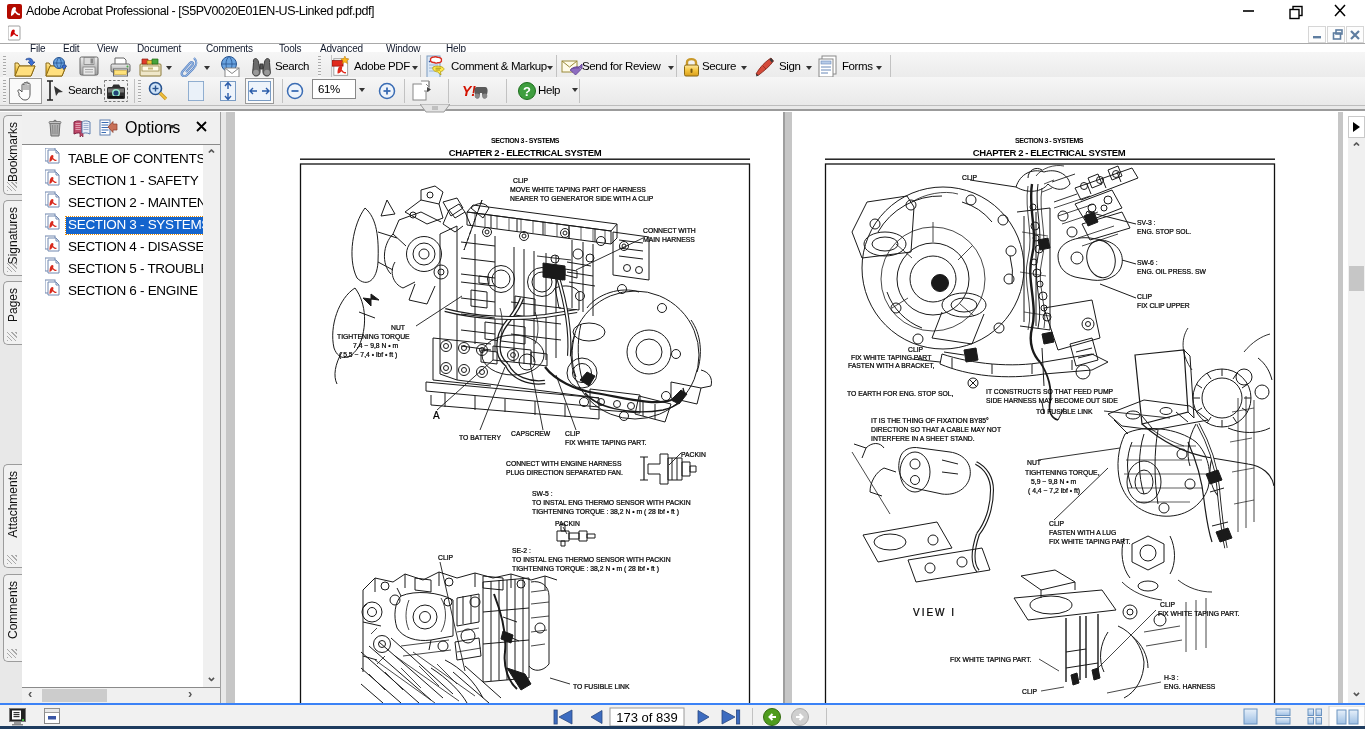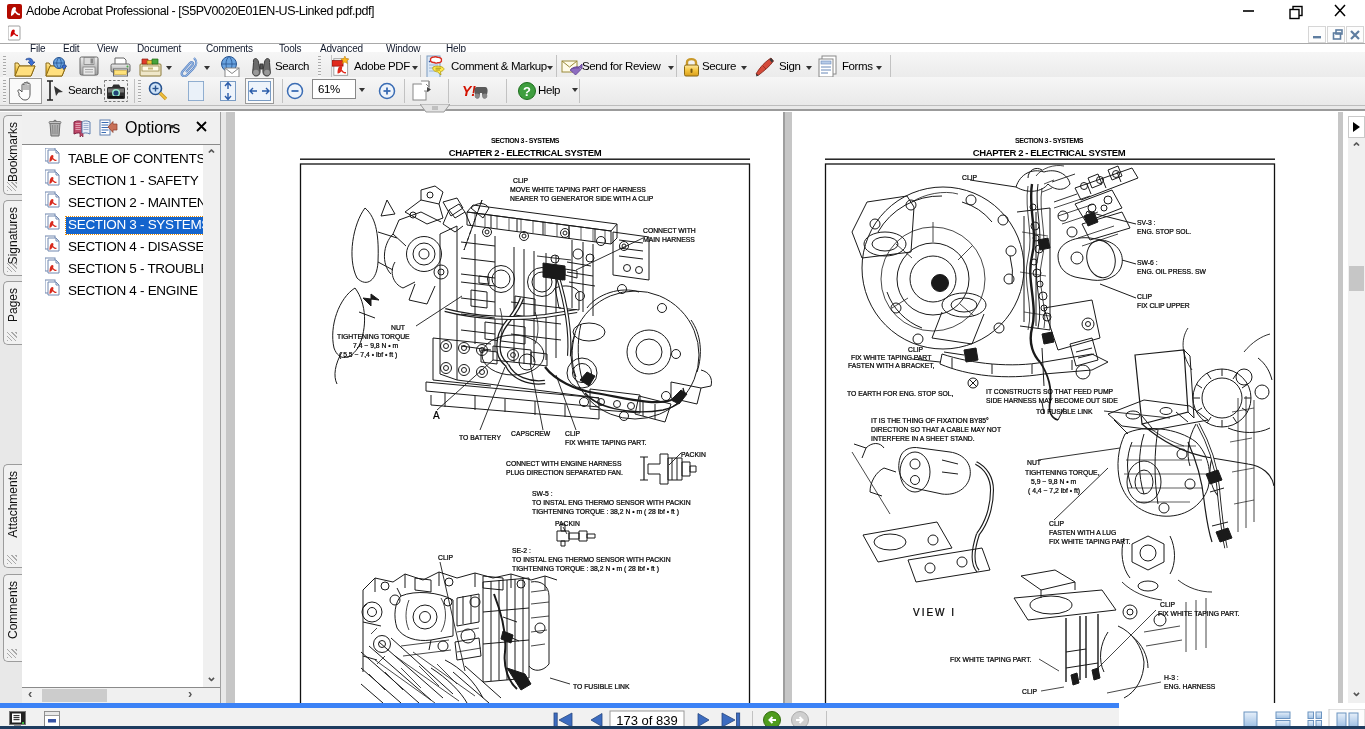--- a/index.html
+++ b/index.html
@@ -34,21 +34,21 @@
 .bk.sel { background:#1464cd; color:#fff; outline:1px dotted #e88a00; padding:0 2px; }
 #pvscroll { position:absolute; left:181px; top:32px; width:17px; height:544px; background:#f0f0f0; border-top:1px solid #8a8a8a; border-bottom:1px solid #8a8a8a;}
 #phscroll { position:absolute; left:0px; top:576px; width:181px; height:15px; background:#f0f0f0; }
 #splitter { left:220px; top:112px; width:6px; height:591px; background:#e8e8e8; border-left:1px solid #9f9f9f; }
 
 #docarea { left:226px; top:112px; width:1117px; height:591px; background:#c6c6c6; overflow:hidden; }
 #rightstrip { left:1343px; top:112px; width:22px; height:591px; background:#fff; }
 #vscroll { position:absolute; left:5px; top:4px; width:17px; height:587px; background:#f0f0f0; }
 .page { position:absolute; background:#fff; }
 
-#statusbar { left:0; top:703px; width:1119px; height:23px; background:#f1f1f1; border-top:5px solid #3b82f6; }
+#statusbar { left:0; top:703px; width:1365px; height:23px; background:#f1f1f1; border-top:2px solid #3b82f6; }
 #navy { left:0; top:726px; width:1365px; height:3px; background:#1e3c5f; }
 .chev { position:absolute; font-size:13px; color:#555; font-weight:bold; }
 svg text { font-family:"Liberation Sans",sans-serif; }
 </style>
 </head>
 <body>
 
 <div id="titlebar" class="abs">
   <svg class="abs" style="left:7px;top:4px" width="15" height="15" viewBox="0 0 15 15">
     <rect x="0" y="0" width="15" height="15" rx="2" fill="#b30b00"></rect>
@@ -403,21 +403,21 @@
     <div class="bkrow" style="top:72px">
         <span class="bk sel" style="left:44px;top:72px">SECTION 3 - SYSTEMS</span>
       </div>
     <div class="bkrow" style="top:94px">
         <span class="bk" style="left:46px;top:94px">SECTION 4 - DISASSEMBLY</span>
       </div>
     <div class="bkrow" style="top:116px">
         <span class="bk" style="left:46px;top:116px">SECTION 5 - TROUBLESHOOTING</span>
       </div>
     <div class="bkrow" style="top:138px">
-        <span class="bk" style="left:46px;top:138px">SECTION 4 - ENGINE</span>
+        <span class="bk" style="left:46px;top:138px">SECTION 6 - ENGINE</span>
       </div>
     <svg class="abs" style="left:23px;top:3px" width="20" height="160" viewBox="0 0 20 160">
       <g id="bkicon">
         <rect x="0" y="0" width="10" height="13" fill="#fff" stroke="#7088b0"></rect>
         <path d="M3 2 L11 2 L14 5 L14 15 L3 15 Z" fill="#fff" stroke="#7088b0"></path>
         <path d="M11 2 L11 5 L14 5" fill="none" stroke="#7088b0"></path>
         <path d="M4.5 14 C4.5 10 5.5 7 7.3 7 C8.5 7 8.8 8.2 8.1 9.7 C9.2 11.3 10.7 12 11.5 11.7 L11.5 12.8 C10.3 13.4 8.8 12.5 7.7 11.2 C6.9 12.3 5.7 13.6 4.5 14 Z" fill="#d92b1e"></path>
       </g>
       <use href="#bkicon" y="22"></use>
       <use href="#bkicon" y="44"></use>

